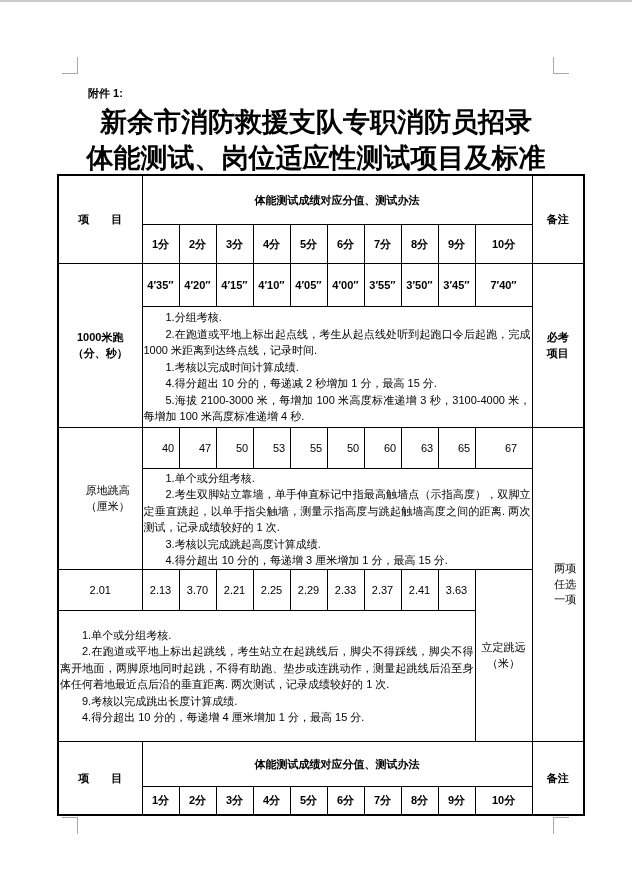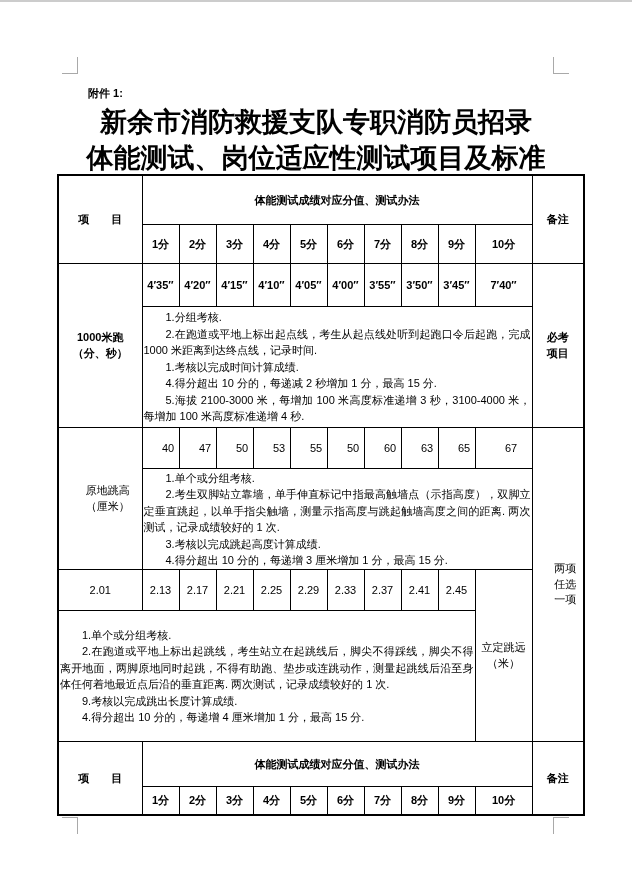--- a/index.html
+++ b/index.html
@@ -131,28 +131,28 @@
               <div class="para">1.单个或分组考核.</div>
               <div class="para">2.考生双脚站立靠墙，单手伸直标记中指最高触墙点（示指高度），双脚立定垂直跳起，以单手指尖触墙，测量示指高度与跳起触墙高度之间的距离. 两次测试，记录成绩较好的 1 次.</div>
               <div class="para">3.考核以完成跳起高度计算成绩.</div>
               <div class="para">4.得分超出 10 分的，每递增 3 厘米增加 1 分，最高 15 分.</div>
             </td>
       </tr>
 
       <tr class="rG">
         <td>2.01</td>
             <td>2.13</td>
-            <td>2.17</td>
+            <td>3.70</td>
             <td>2.21</td>
             <td>2.25</td>
             <td>2.29</td>
             <td>2.33</td>
             <td>2.37</td>
             <td>2.41</td>
-            <td>2.45</td>
+            <td>3.63</td>
             <td class="pre" rowspan="2">立定跳远
 （米）</td>
       </tr>
       <tr class="rH">
         <td class="method" colspan="10">
               <div class="para">1.单个或分组考核.</div>
               <div class="para">2.在跑道或平地上标出起跳线，考生站立在起跳线后，脚尖不得踩线，脚尖不得离开地面，两脚原地同时起跳，不得有助跑、垫步或连跳动作，测量起跳线后沿至身体任何着地最近点后沿的垂直距离. 两次测试，记录成绩较好的 1 次.</div>
               <div class="para">9.考核以完成跳出长度计算成绩.</div>
               <div class="para">4.得分超出 10 分的，每递增 4 厘米增加 1 分，最高 15 分.</div>
             </td>

